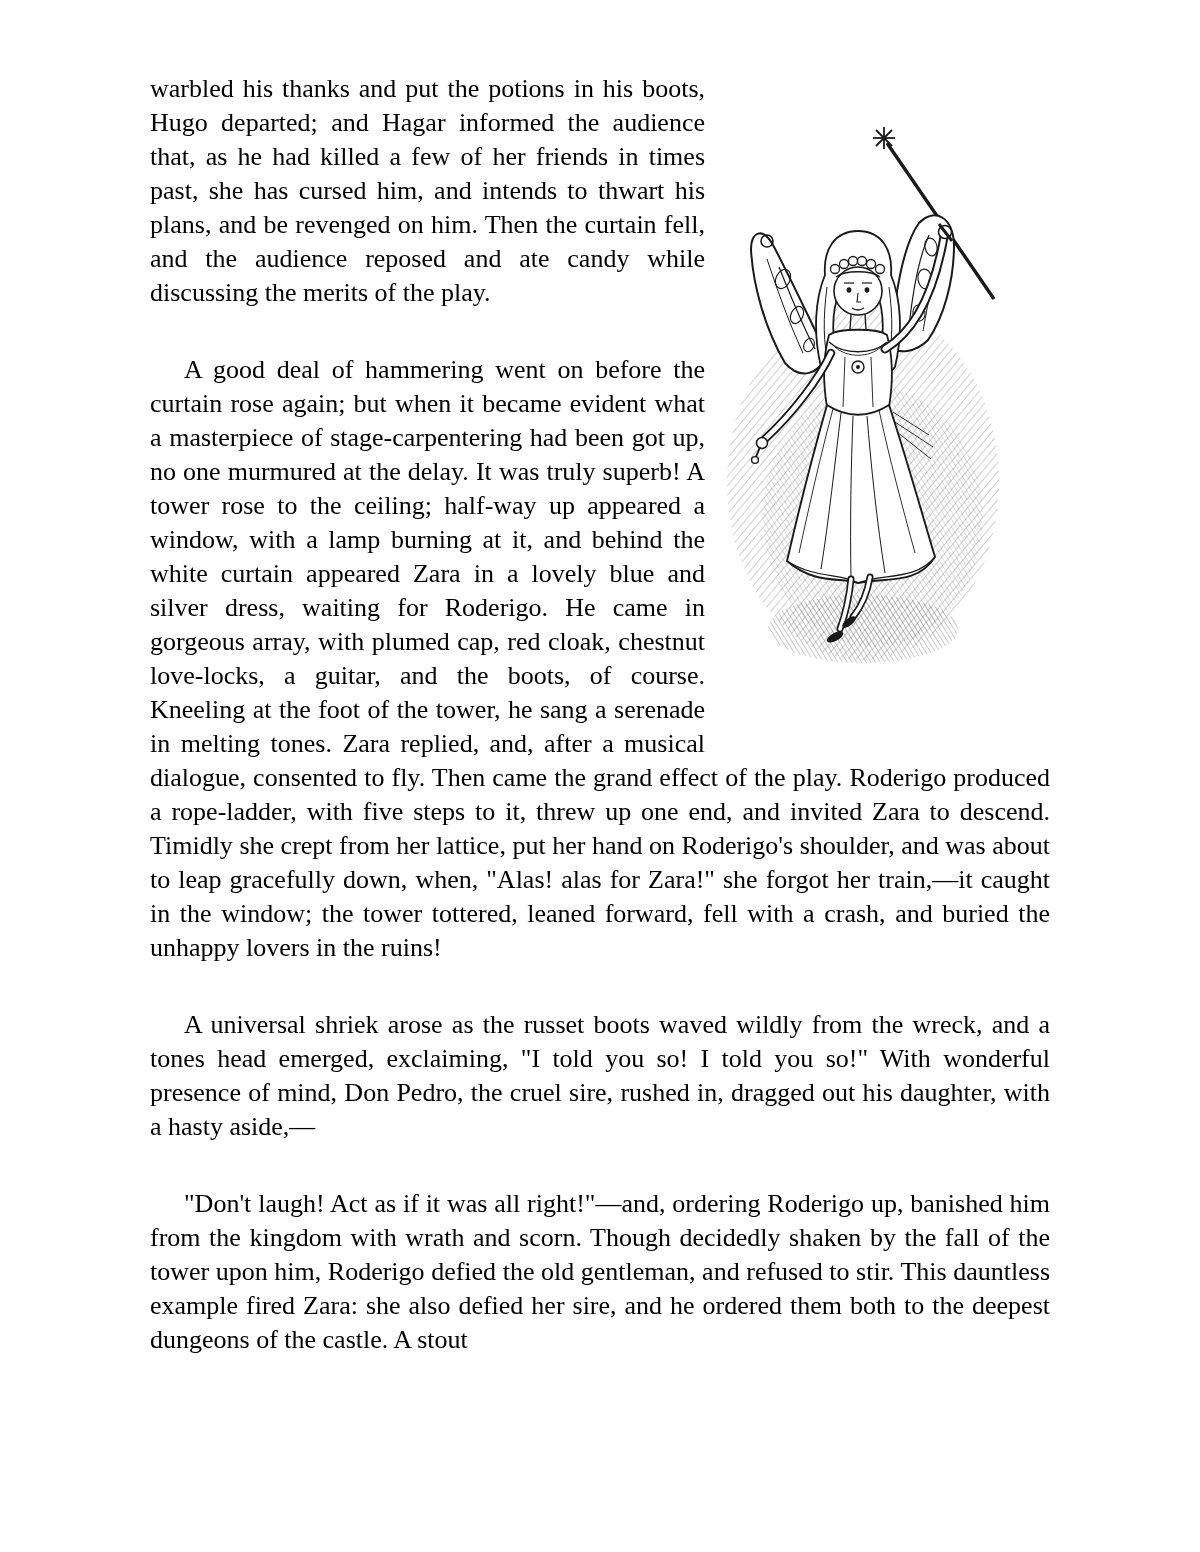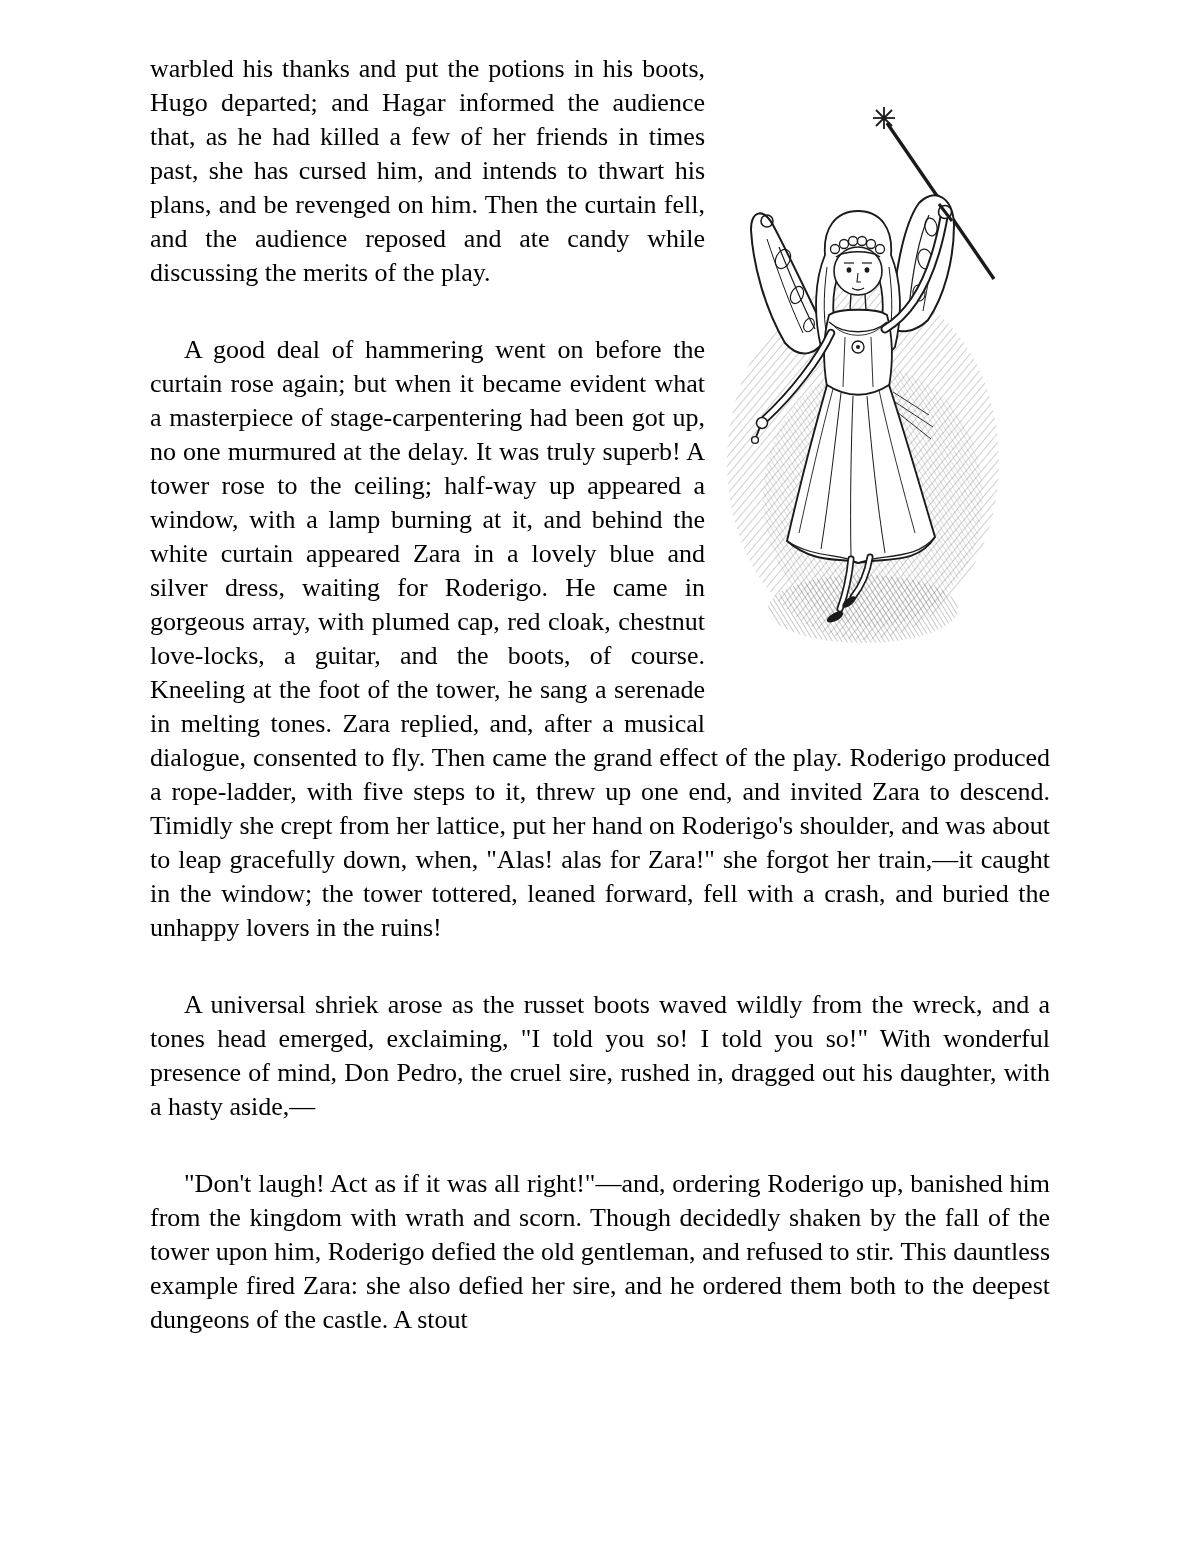--- a/index.html
+++ b/index.html
@@ -9,21 +9,21 @@
   }
   body {
     width: 1200px;
     height: 1552px;
     overflow: hidden;
   }
   .page {
     box-sizing: border-box;
     width: 1200px;
     height: 1552px;
-    padding: 52px 150px 0 150px;
+    padding: 72px 150px 0 150px;
     font-family: "Liberation Serif", "DejaVu Serif", serif;
     font-size: 26px;
     line-height: 34px;
     color: #000000;
     text-align: justify;
   }
   .illustration {
     float: right;
     width: 345px;
     height: 682px;

